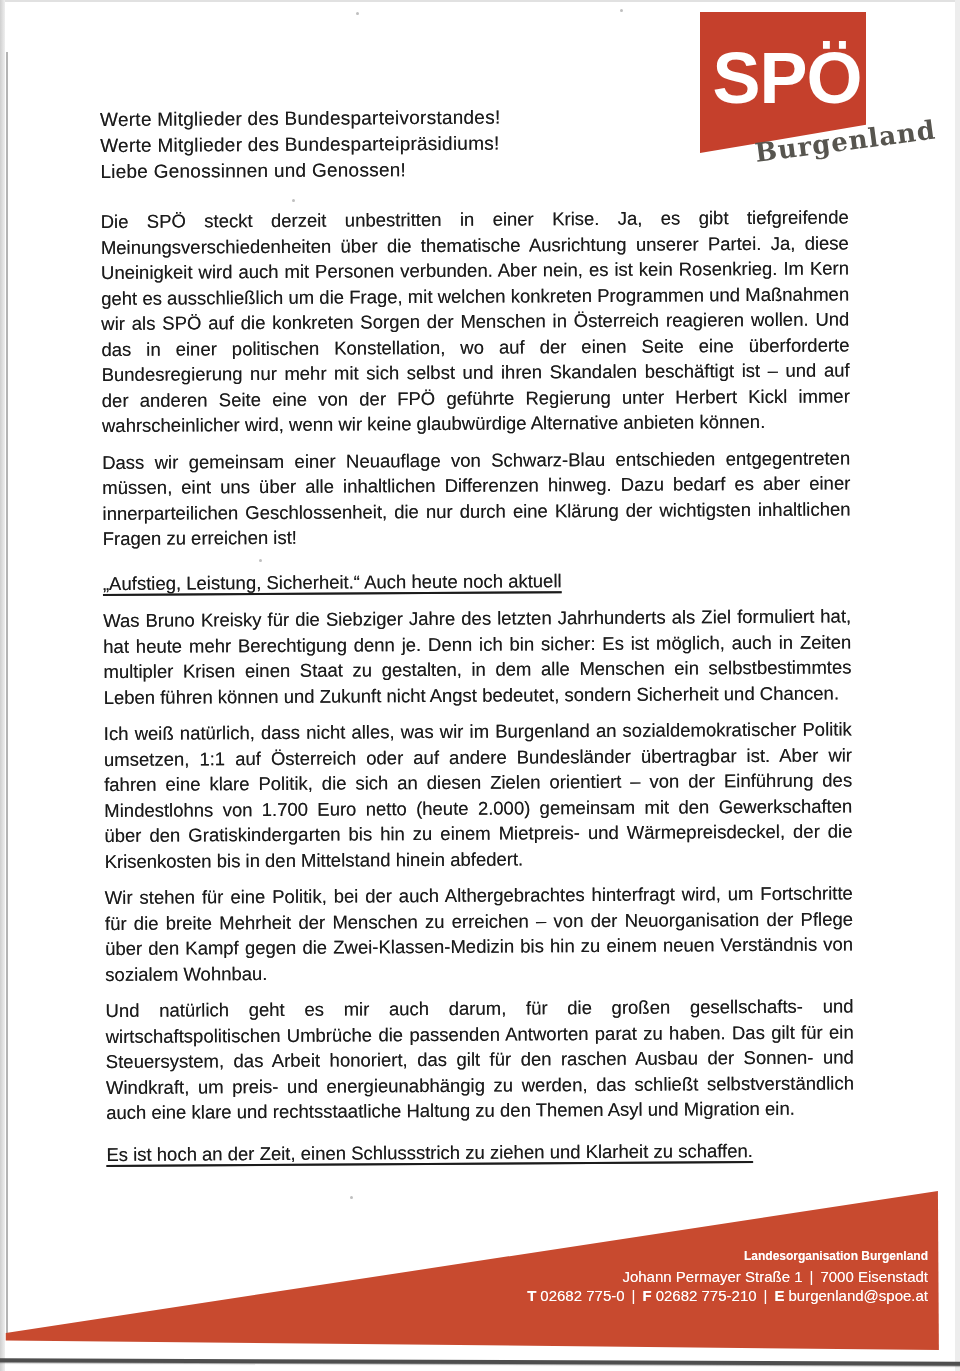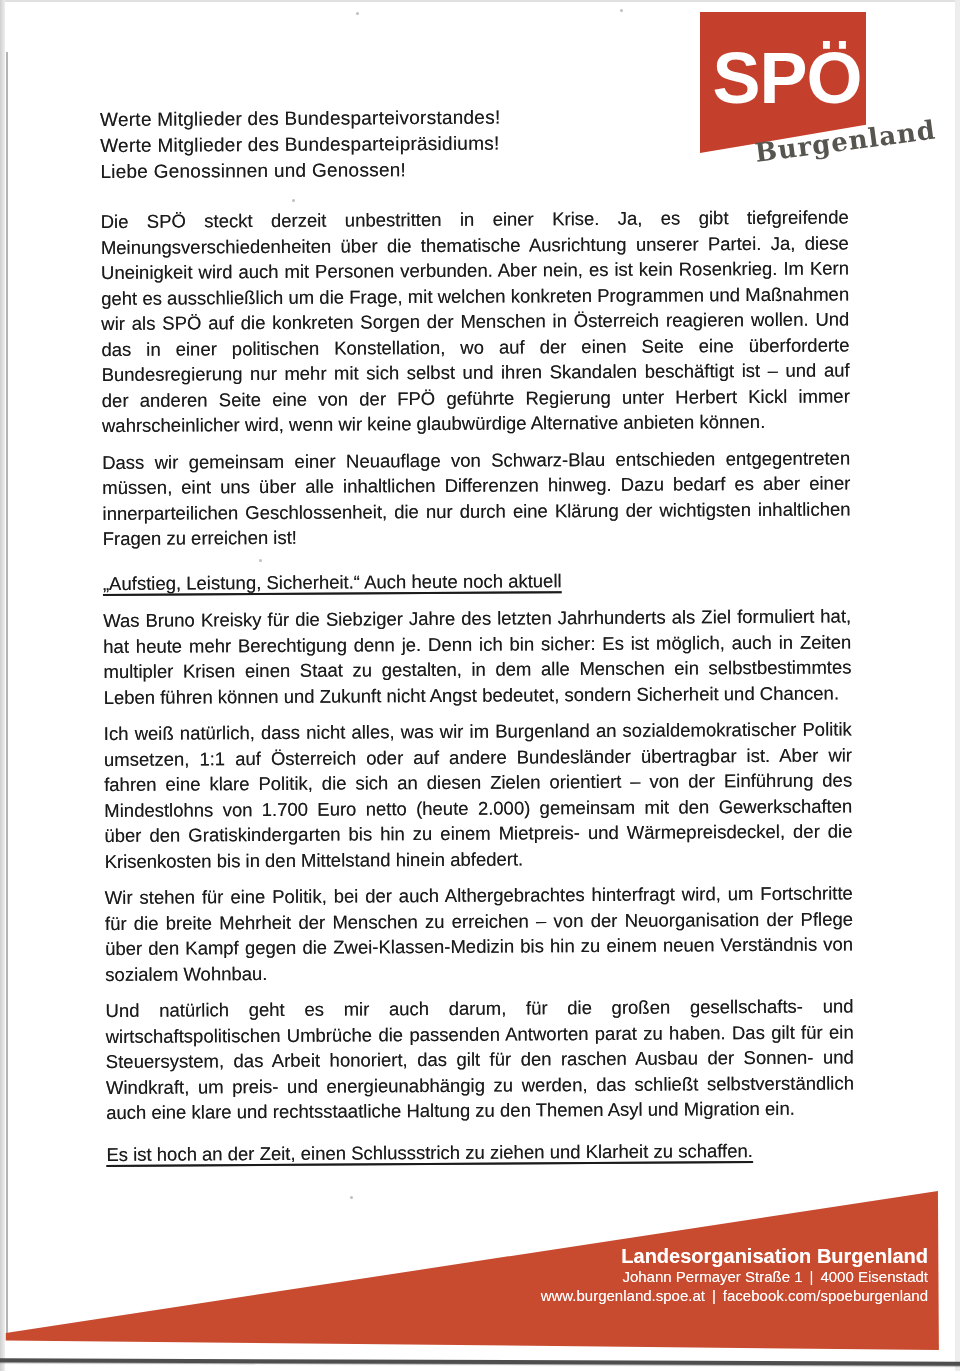--- a/index.html
+++ b/index.html
@@ -66,21 +66,21 @@
     position:absolute;left:0;top:1185px;width:960px;height:170px;
     background:var(--footer-red);
     clip-path:polygon(0.6% 87%, 97.7% 3.5%, 97.8% 97%, 0.6% 91.5%);
   }
   .footer-text{
     position:absolute;right:32px;top:62px;text-align:right;
     color:var(--footer-text);font-size:15px;line-height:19.5px;
     text-shadow:0 0 .4px rgba(255,255,255,.6);
     white-space:nowrap;
   }
-  .f-org{font-weight:bold;font-size:20px;}
+  .f-org{font-weight:bold;font-size:12px;}
   .footer-text b{font-weight:bold;margin-right:4px;}
   .sep{margin:0 7px;}
 </style>
 </head>
 <body>
 
 <div class="scan-top"></div>
 <div class="scan-left-band"></div>
 <div class="scan-left-line"></div>
 <div class="scan-right-band"></div>
@@ -112,21 +112,21 @@
   <p class="para">Wir stehen für eine Politik, bei der auch Althergebrachtes hinterfragt wird, um Fortschritte für die breite Mehrheit der Menschen zu erreichen – von der Neuorganisation der Pflege über den Kampf gegen die Zwei-Klassen-Medizin bis hin zu einem neuen Verständnis von sozialem Wohnbau.</p>
   <p class="para">Und natürlich geht es mir auch darum, für die großen gesellschafts- und wirtschaftspolitischen Umbrüche die passenden Antworten parat zu haben. Das gilt für ein Steuersystem, das Arbeit honoriert, das gilt für den raschen Ausbau der Sonnen- und Windkraft, um preis- und energieunabhängig zu werden, das schließt selbstverständlich auch eine klare und rechtsstaatliche Haltung zu den Themen Asyl und Migration ein.</p>
 
   <p class="closing">Es ist hoch an der Zeit, einen Schlussstrich zu ziehen und Klarheit zu schaffen.</p>
 </div>
 
 <div class="footer">
   <div class="footer-text">
     <div class="f-org">Landesorganisation Burgenland</div>
     <div>
-      <span>Johann Permayer Straße 1</span><span class="sep">|</span><span>4000 Eisenstadt</span>
+      <span>Johann Permayer Straße 1</span><span class="sep">|</span><span>7000 Eisenstadt</span>
     </div>
     <div>
-      <span>www.burgenland.spoe.at</span><span class="sep">|</span><span>facebook.com/spoeburgenland</span>
+      <b>T</b><span>02682 775-0</span><span class="sep">|</span><b>F</b><span>02682 775-210</span><span class="sep">|</span><b>E</b><span>burgenland@spoe.at</span>
     </div>
   </div>
 </div>
 
 <div class="scan-bottom-line"></div>
 
 </body></html>

